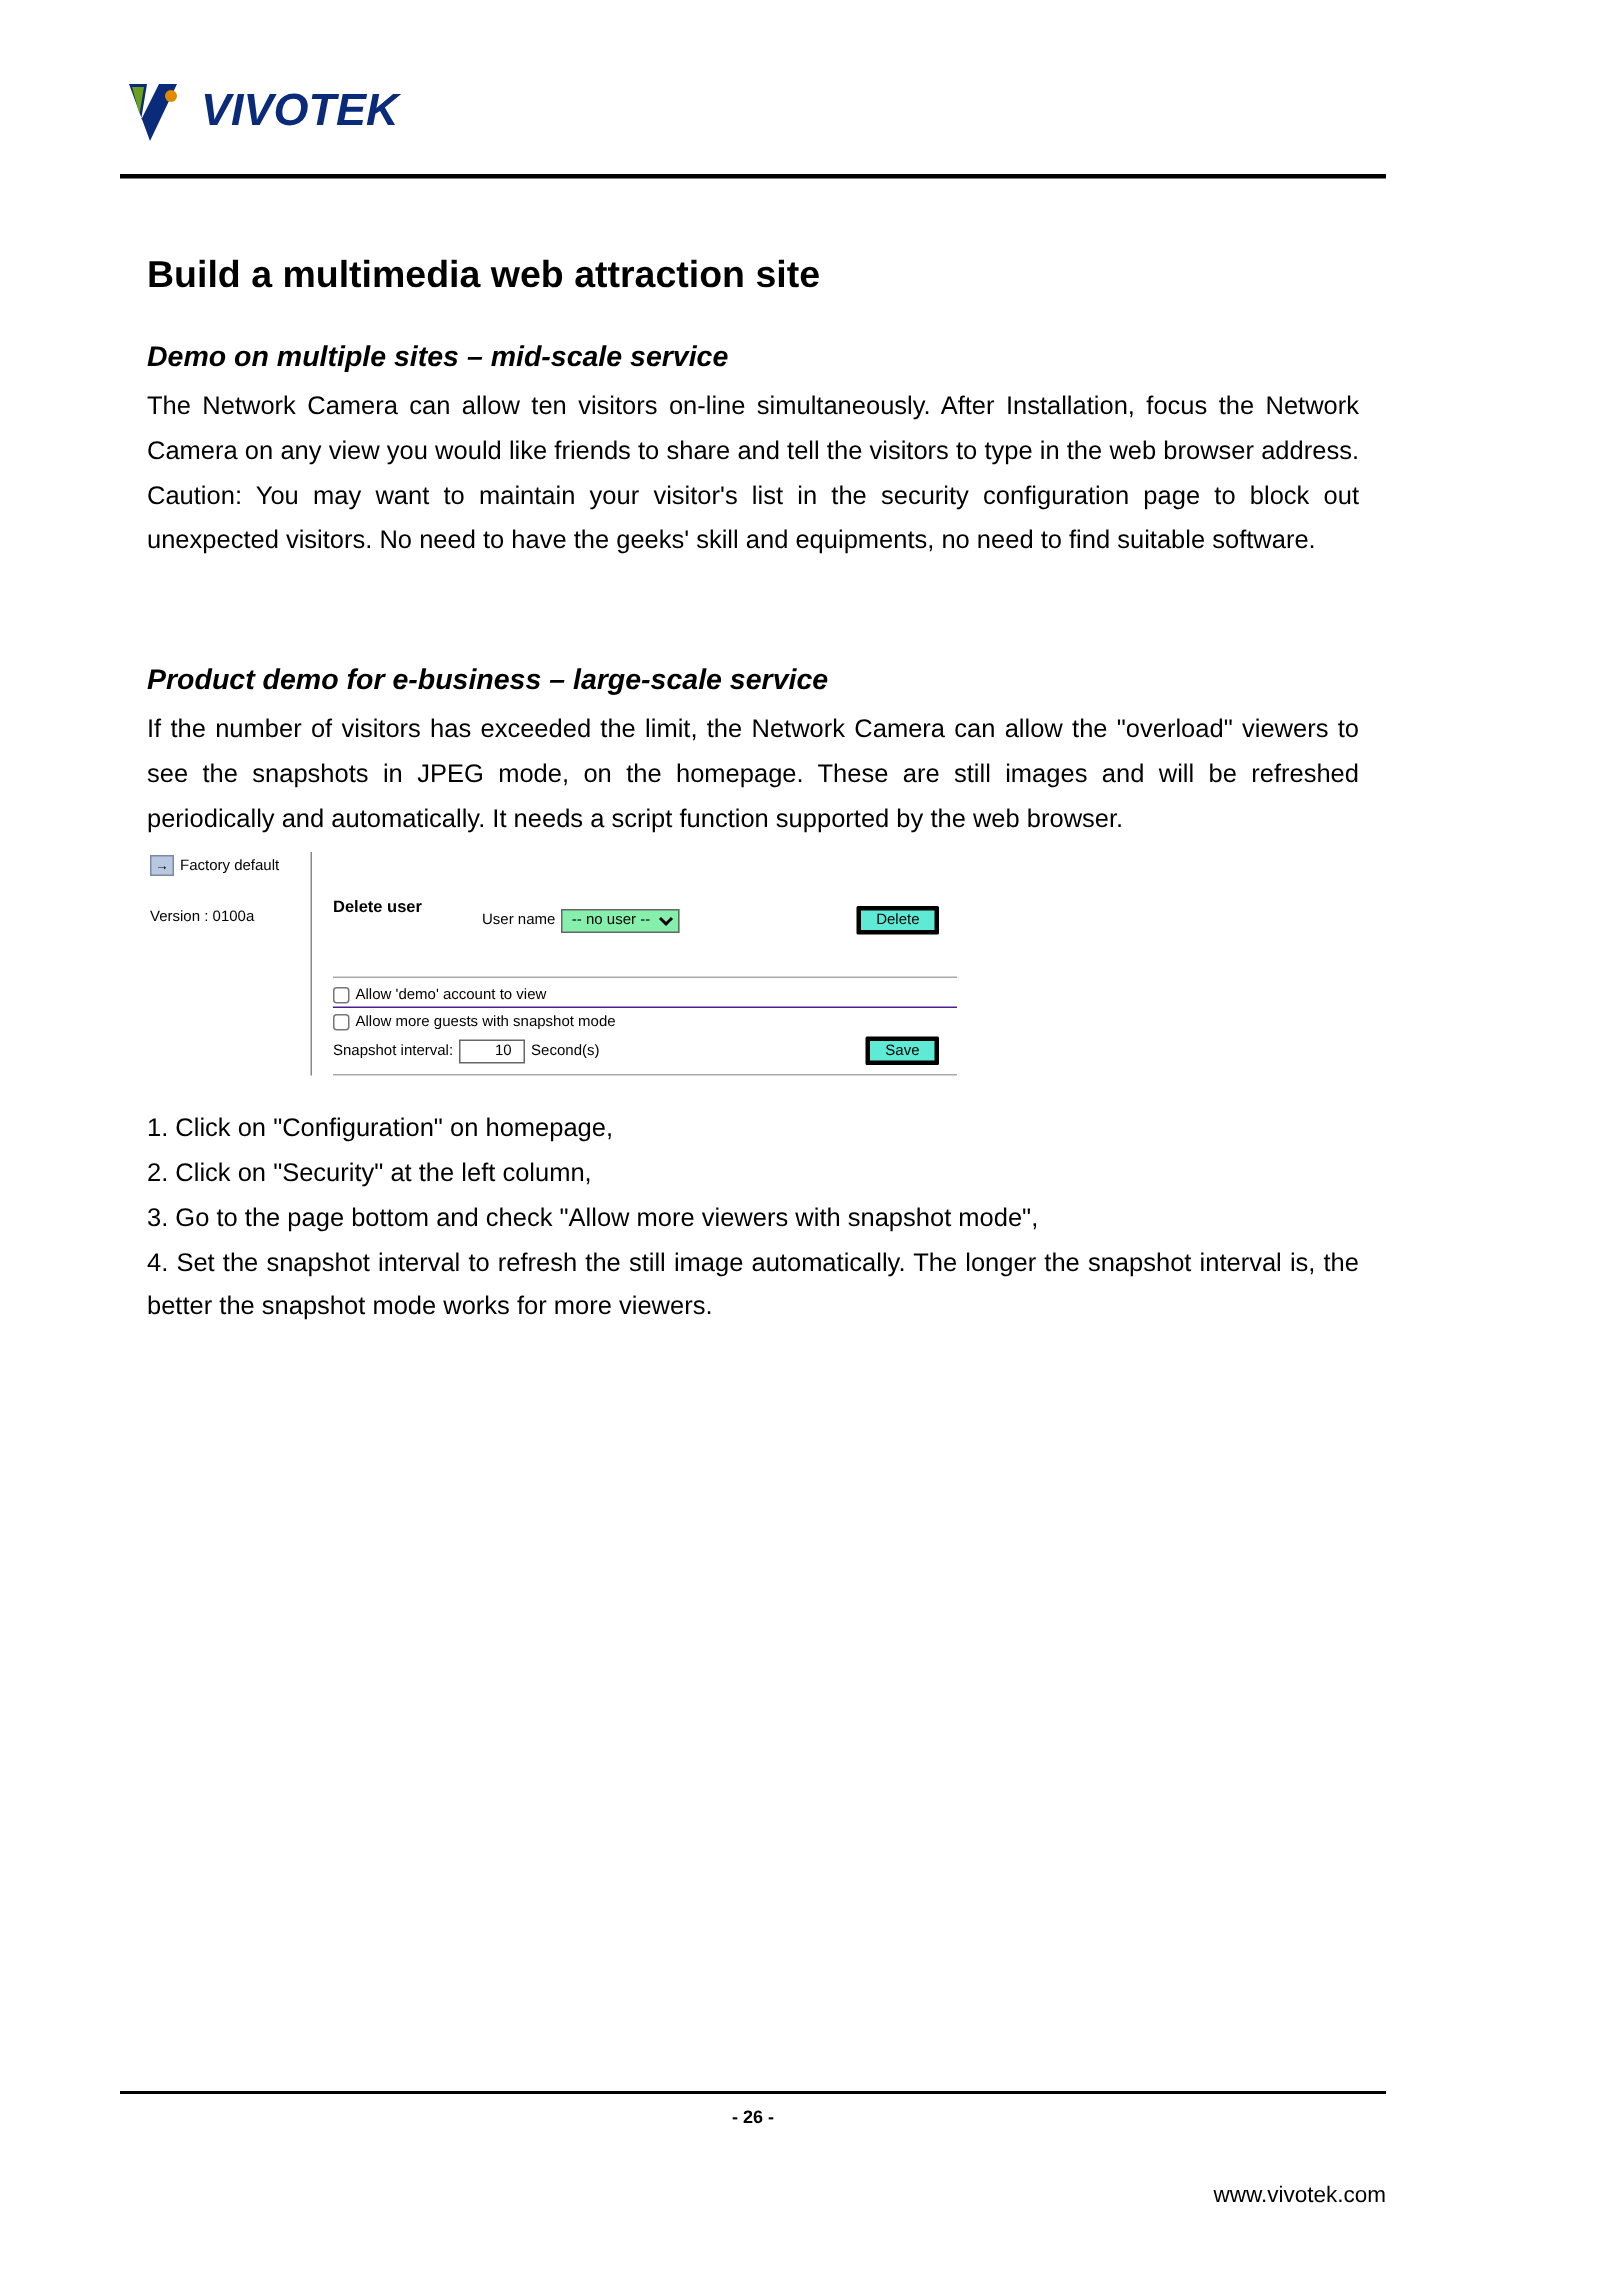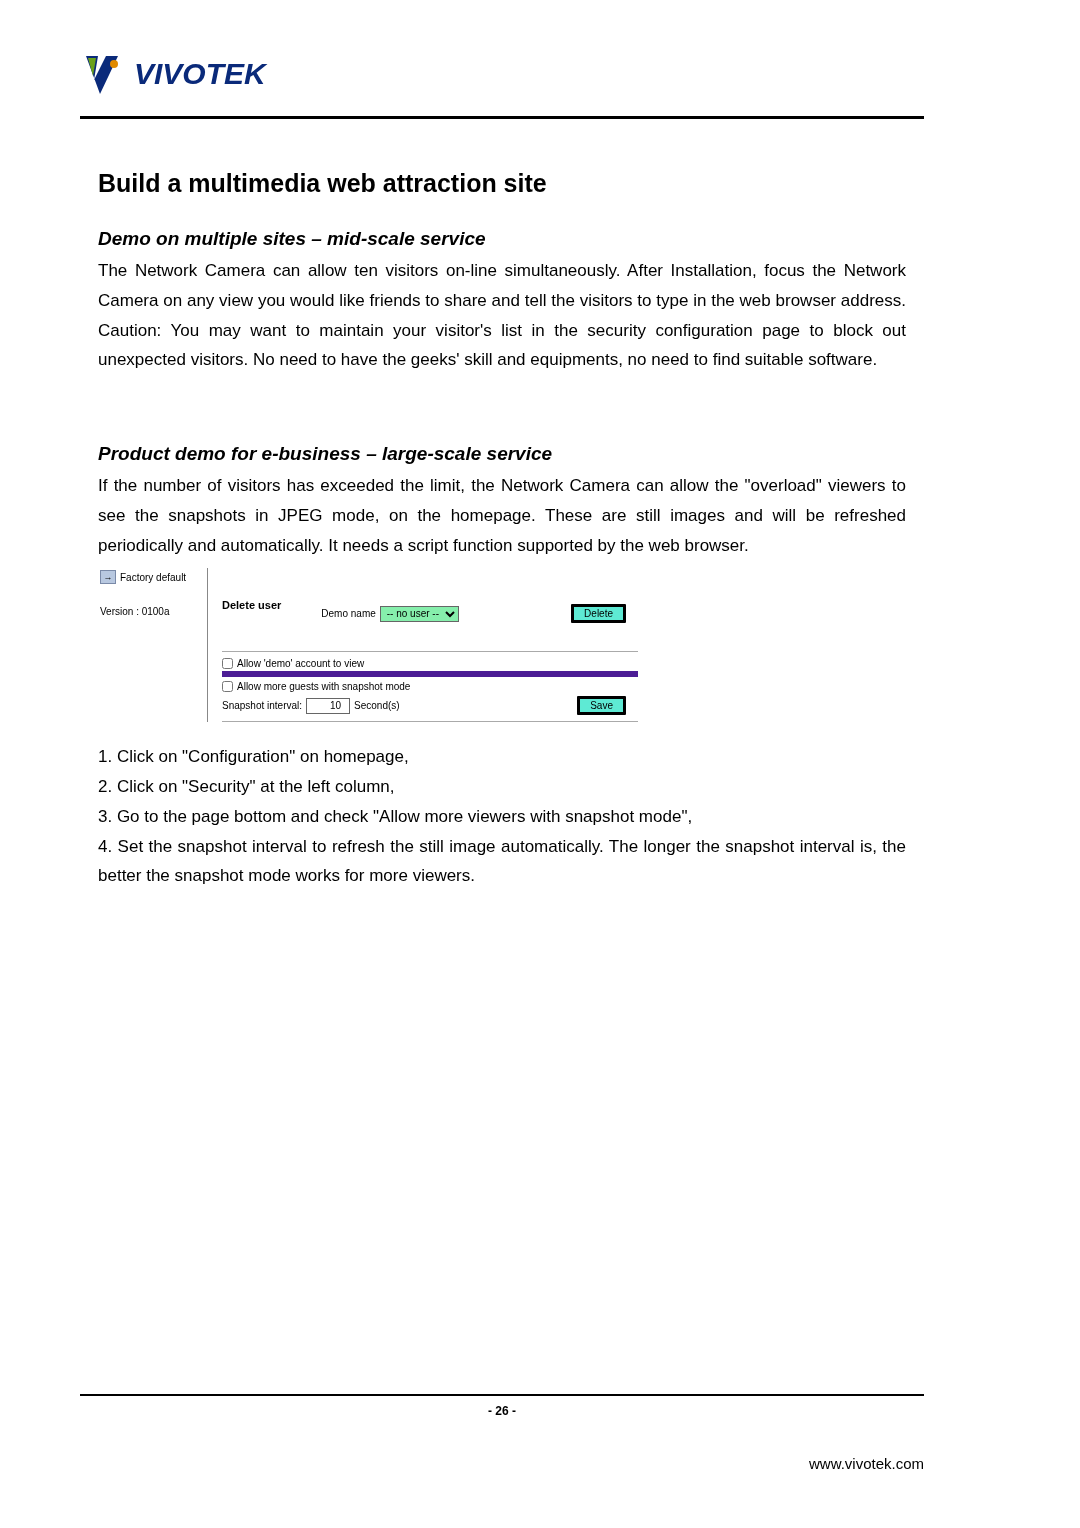--- a/index.html
+++ b/index.html
@@ -126,21 +126,21 @@
     font-size: 10px;
     padding: 1px 10px;
     background: #5eead4;
     border: 3px solid #000000;
     border-radius: 1px;
     cursor: pointer;
   }
   .cr-row1 .btn-holder { margin-left:auto; margin-top:18px; padding-right:12px;}
   .cr-rowcb {
     padding: 6px 0 2px 0;
-    border-bottom: 6px solid #4c1d95;
+    border-bottom: 1px solid #4c1d95;
     font-size:10px;
     display:flex; align-items:center; gap:4px;
   }
   .cr-rowcb2 {
     padding: 4px 0 2px 0;
     font-size:10px;
     display:flex; align-items:center; gap:4px;
   }
   .mini-check {
     width:11px; height:11px;
@@ -222,21 +222,21 @@
         <div class="fd-row">
           <span class="fd-icon">→</span>
           <span>Factory default</span>
         </div>
         <div class="version">Version : 0100a</div>
       </div>
       <div class="config-right">
         <div class="cr-row1">
           <span class="cr-label-bold">Delete user</span>
           <span class="cr-username">
-            <span>Demo name</span>
+            <span>User name</span>
             <select class="mini-select">
               <option>-- no user --</option>
             </select>
           </span>
           <span class="btn-holder">
             <button class="mini-btn">Delete</button>
           </span>
         </div>
         <div class="cr-rowcb">
           <input type="checkbox" class="mini-check" style="">

